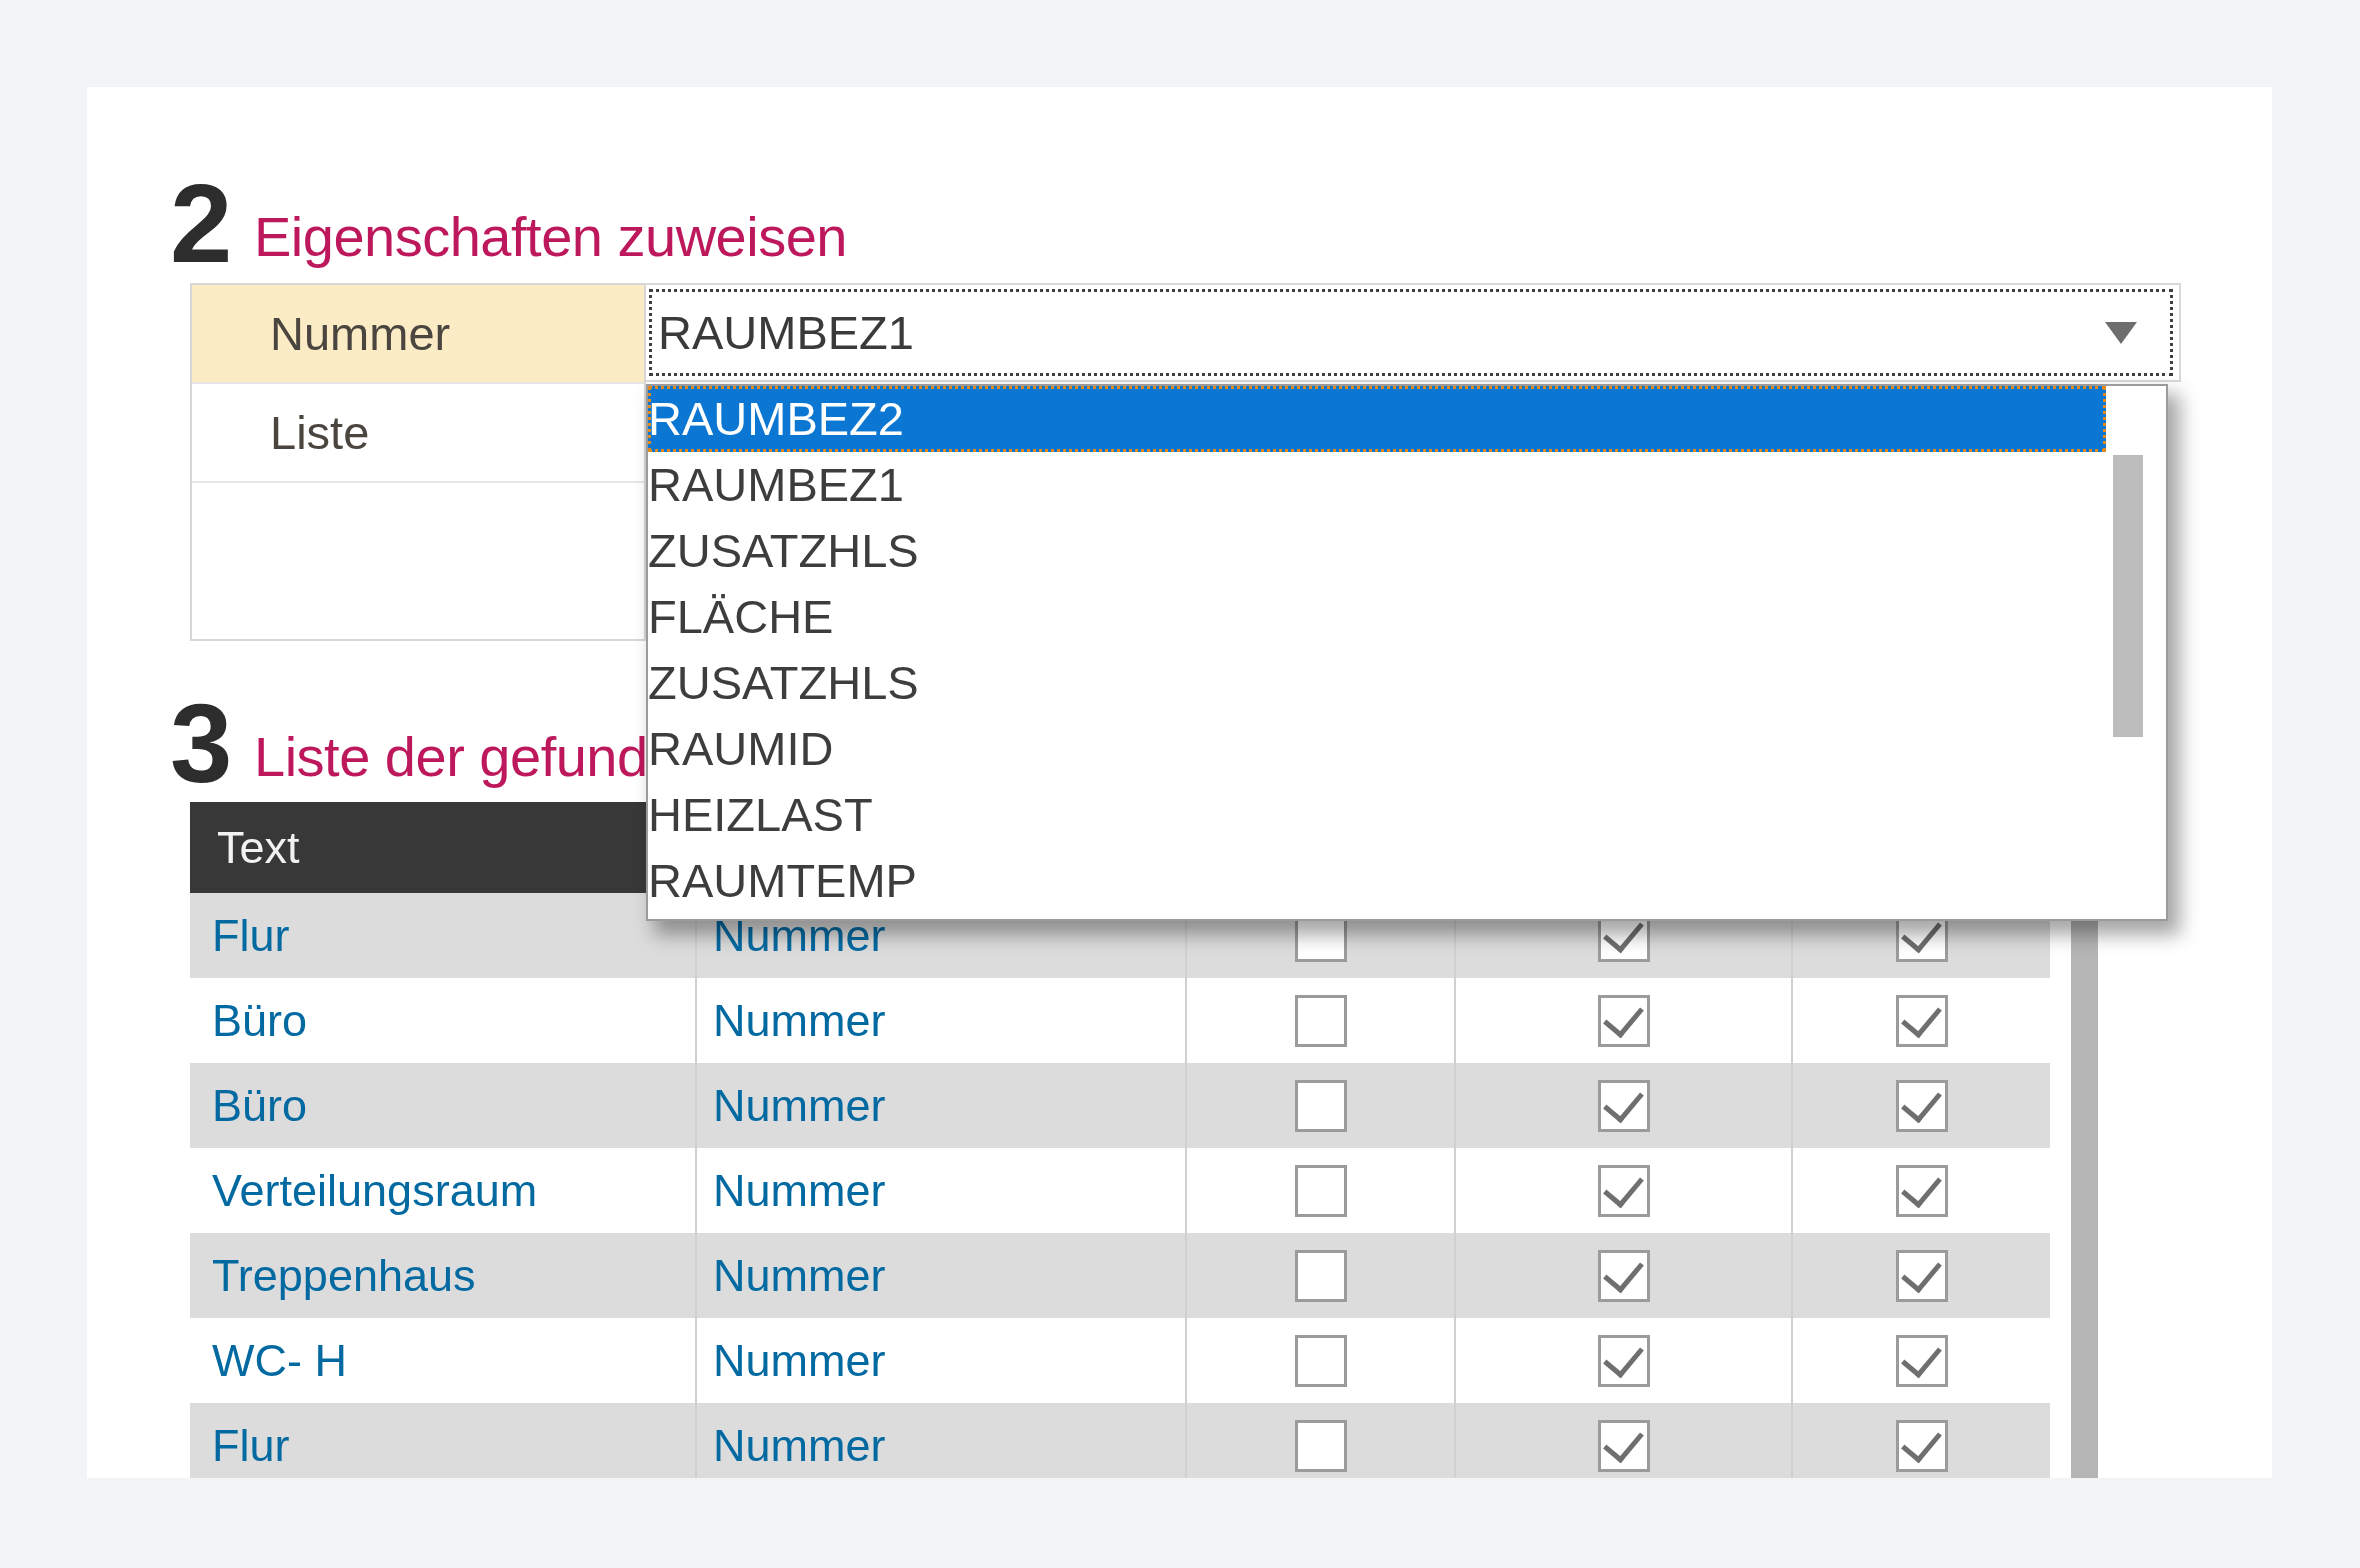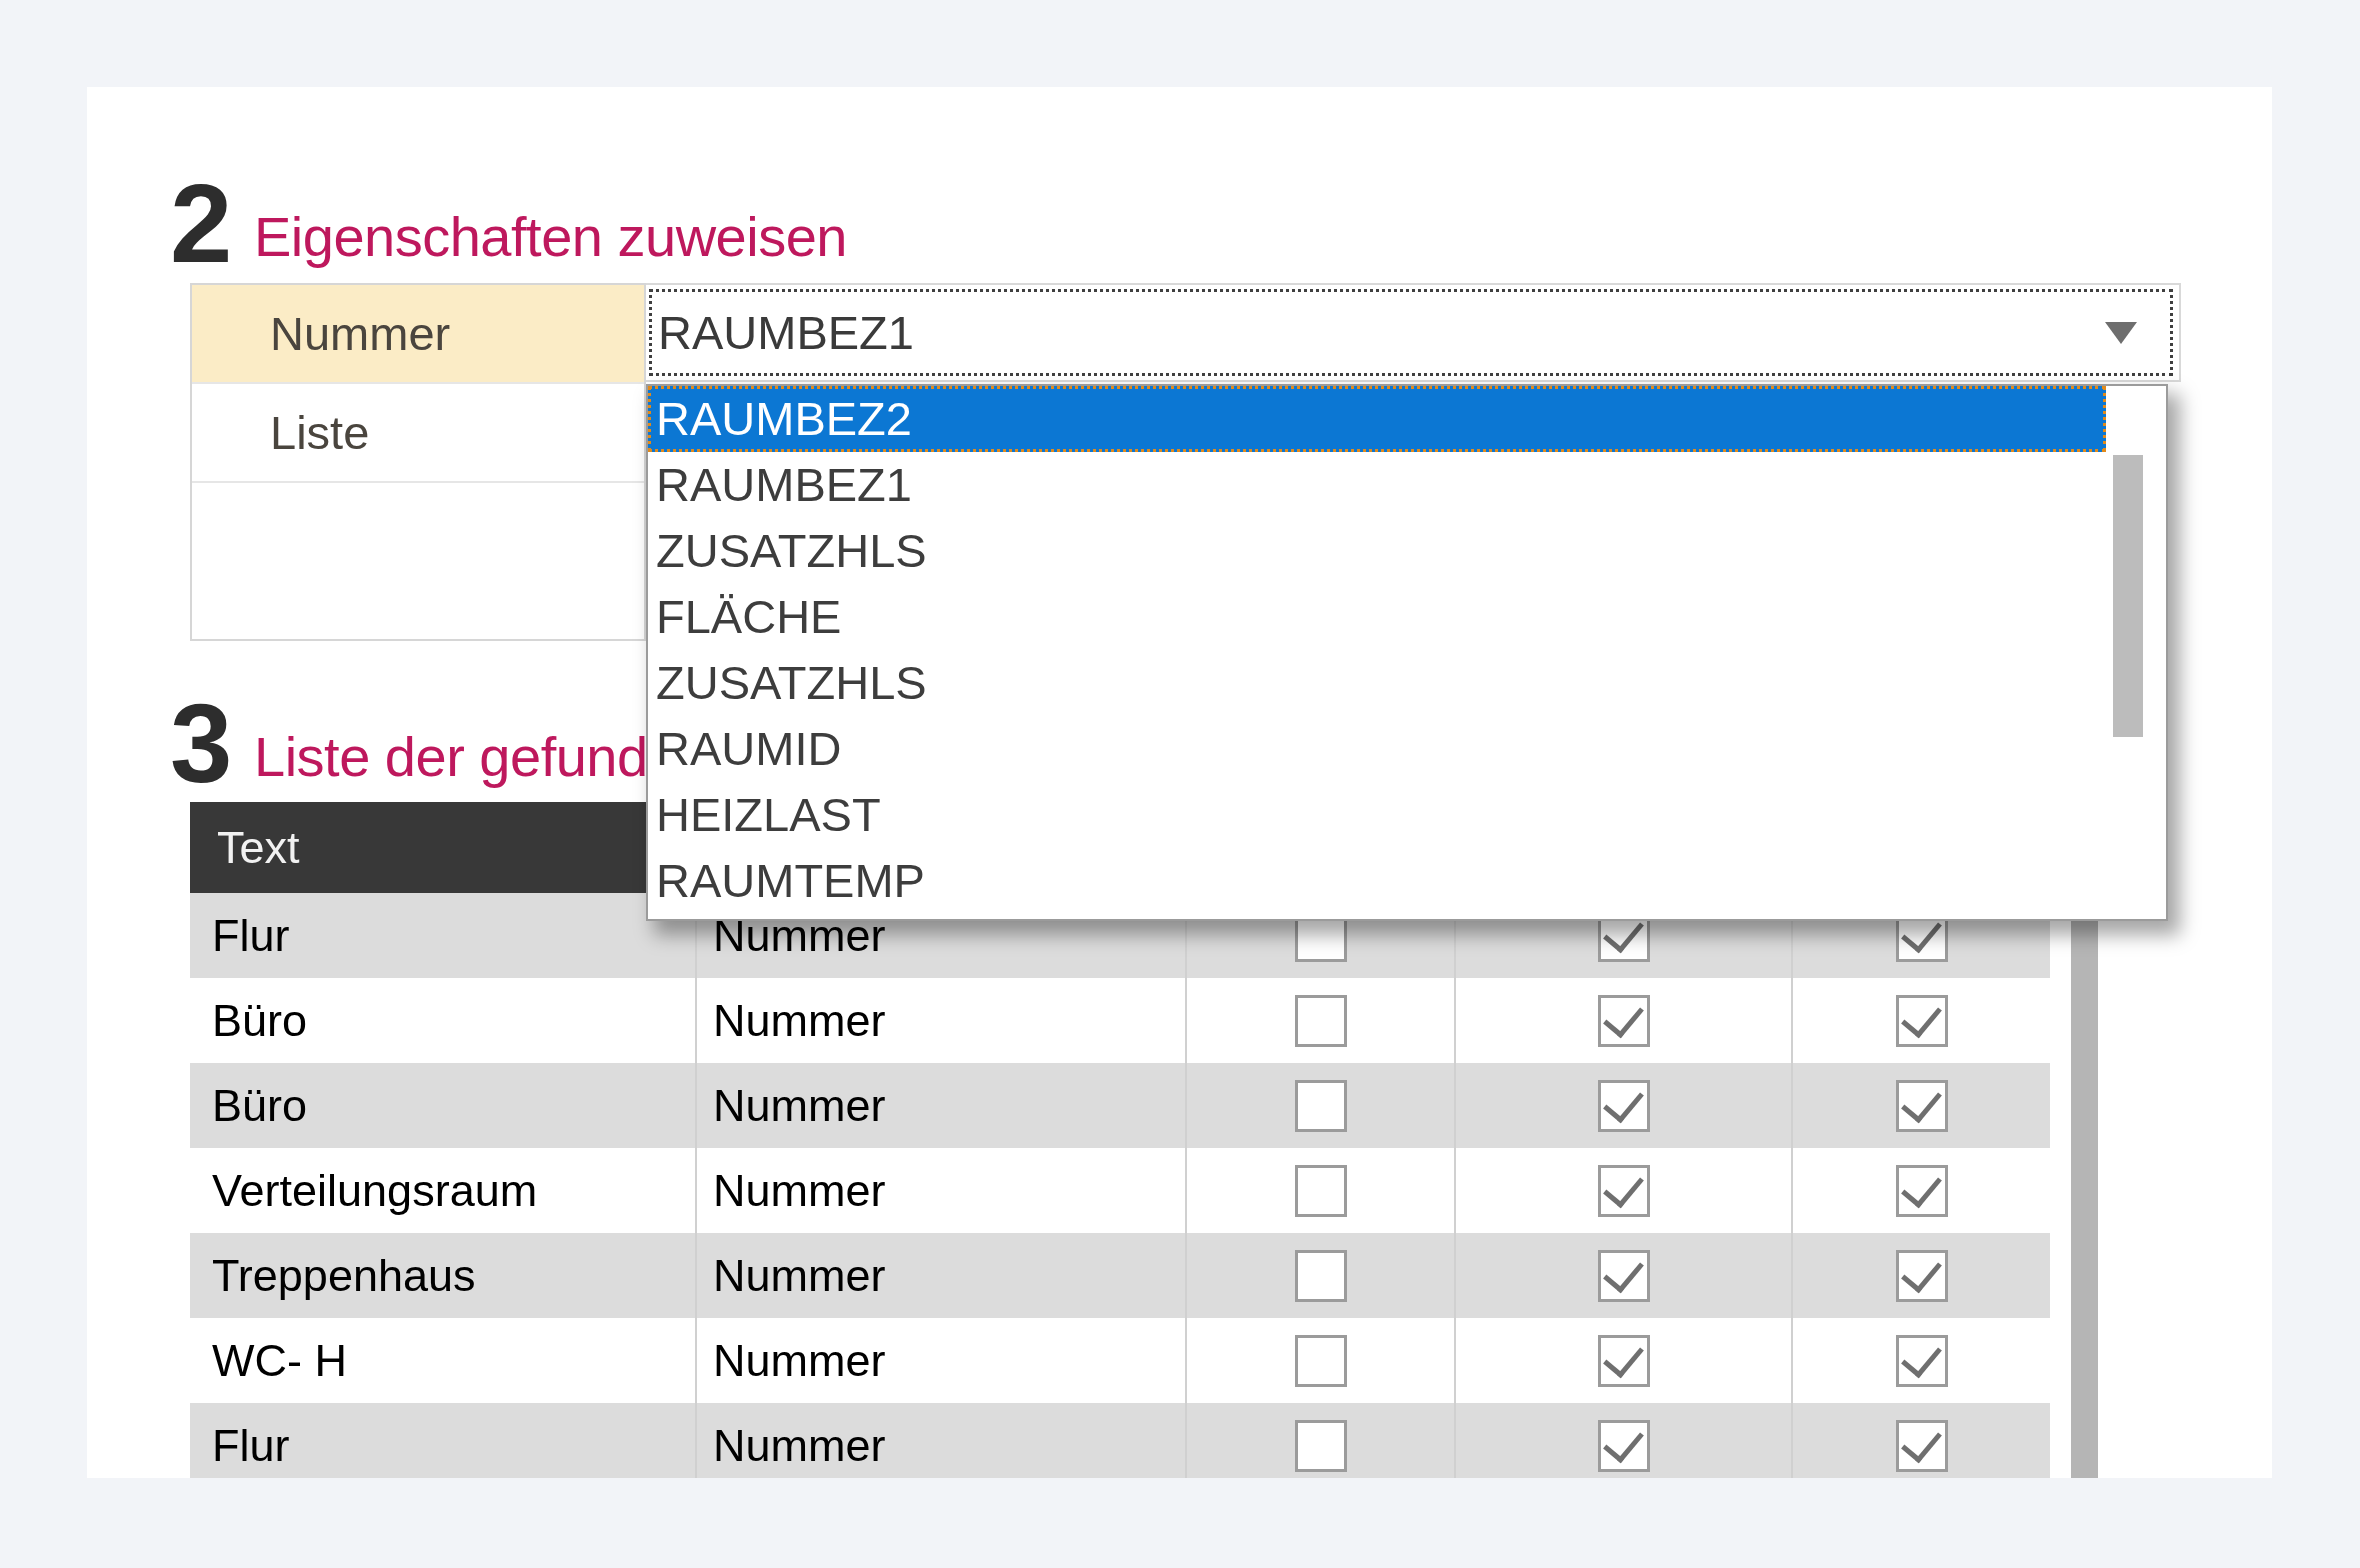--- a/index.html
+++ b/index.html
@@ -22,30 +22,30 @@
   .prop-row:last-child{height:51px;border-bottom:none;}
 
   
   .combobox{position:absolute;left:646px;top:283px;width:1535px;height:99px;background:#fff;border:2px solid #d9d9d9;border-left:none;box-sizing:border-box;}
   .combo-ants{position:absolute;left:3px;top:4px;right:6px;bottom:4px;border:3px dotted #3f3f3f;pointer-events:none;}
   .combo-value{position:absolute;left:12px;top:0;height:95px;display:flex;align-items:center;font-size:47px;color:#3a3a3a;}
   .combo-arrow{position:absolute;right:42px;top:37px;width:0;height:0;border-left:16px solid transparent;border-right:16px solid transparent;border-top:22px solid #6e6e6e;}
 
   
   .dropdown-panel{position:absolute;left:646px;top:384px;width:1522px;height:537px;background:#fff;border:2px solid #9b9b9b;box-sizing:border-box;box-shadow:10px 12px 18px 2px rgba(0,0,0,0.35);z-index:50;}
-  .dd-item{position:relative;height:66px;line-height:66px;padding-left:8px;font-size:47px;color:#3d3d3d;white-space:nowrap;box-sizing:border-box;}
+  .dd-item{position:relative;height:66px;line-height:66px;padding-left:0;font-size:47px;color:#3d3d3d;white-space:nowrap;box-sizing:border-box;}
   .dd-item[data-selected="true"]{background:#0c77d3;color:#ffffff;width:1458px;outline:3px dotted #e18a1b;outline-offset:-3px;}
   .dd-scroll-thumb{position:absolute;left:1465px;top:69px;width:30px;height:282px;background:#bcbcbc;}
 
   
   .results-header{position:absolute;left:190px;top:802px;width:1860px;height:91px;background:#383838;display:flex;align-items:center;padding-left:27px;box-sizing:border-box;font-size:45px;color:#f2f2f2;}
   .results-clip{position:absolute;left:190px;top:893px;width:1860px;height:585px;overflow:hidden;}
   .r-row{display:grid;grid-template-columns:505px 490px 269px 337px 259px;height:85px;background:#ffffff;}
   .r-row:nth-child(odd){background:#dcdcdc;}
-  .r-cell{display:flex;align-items:center;height:100%;box-sizing:border-box;font-size:45px;color:#000000;}
+  .r-cell{display:flex;align-items:center;height:100%;box-sizing:border-box;font-size:45px;color:#0369a1;}
   .r-cell + .r-cell{border-left:2px solid #d0d0d0;}
   .r-cell.text{padding-left:22px;}
   .r-cell.prop{padding-left:16px;}
   .r-cell.cb{justify-content:center;}
   .checkbox{position:relative;width:52px;height:52px;border:3px solid #9b9b9b;background:#fff;box-sizing:border-box;}
   .checkbox[data-checked="true"]::after{content:"";position:absolute;left:11px;top:1px;width:18px;height:31px;border-right:5px solid #6f6f6f;border-bottom:5px solid #6f6f6f;transform:rotate(40deg);}
 
   .results-scrollbar{position:absolute;left:2071px;top:893px;width:27px;height:585px;background:#b5b5b5;}
 </style>
 </head>

